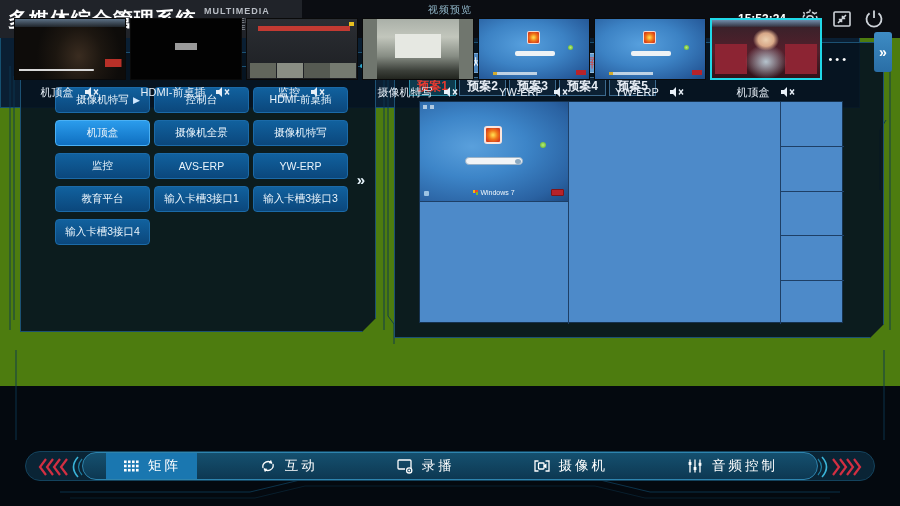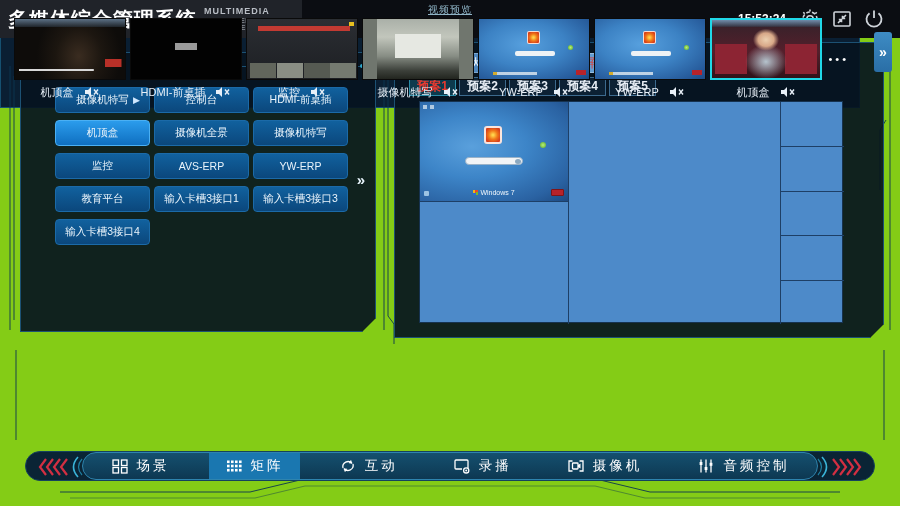--- a/index.html
+++ b/index.html
@@ -1,18 +1,18 @@
 <!DOCTYPE html>
 <html><head>
 <meta charset="utf-8">
 <style>
   * { margin:0; padding:0; box-sizing:border-box; }
   html,body { width:900px; height:506px; background:#04090f; overflow:hidden;
     font-family:"Liberation Sans", sans-serif; }
-  #app { position:relative; width:900px; height:506px; background:#84cc16; }
+  #app { position:relative; width:900px; height:386px; background:#4d7c0f; }
 
   
   .topbar { position:absolute; left:0; top:0; width:900px; height:38px; background:#0b0d12; }
   .title-block { position:absolute; left:0; top:0; width:302px; height:38px; background:#202329;
     display:flex; align-items:center; padding-left:8px; }
   .title-cn { font-size:20px; font-weight:bold; color:#ffffff; letter-spacing:1px; white-space:nowrap; }
   .title-en { margin-left:7px; color:#b8bdc4; line-height:1.1; }
   .title-en .l1 { font-size:9px; font-weight:bold; letter-spacing:1px; }
   .title-en .l2 { font-size:6.5px; letter-spacing:.5px; }
   .clock { position:absolute; right:114px; top:12px; color:#ffffff; font-size:12px; font-weight:bold; }
@@ -76,21 +76,21 @@
     background:#b8232a; border:1px solid #801418; }
   .w7-marks { position:absolute; left:3px; top:3px; width:12px; height:4px;
     background:linear-gradient(90deg,#cfe0ee 0 4px,transparent 4px 7px,#cfe0ee 7px 11px,transparent 0); opacity:.8; }
   .w7-access { position:absolute; left:4px; bottom:5px; width:5px; height:5px; border-radius:1px;
     background:#9cc4e4; }
 
   
   #preview-strip { left:20px; top:338px; width:860px; height:108px; background:#0a1f33;
     border:1px solid #155070; }
   .pv-title { position:absolute; left:0; right:0; top:3px; text-align:center; color:#8fb4c6;
-    font-size:10px; letter-spacing:1px;text-decoration:underline; }
+    font-size:10px; letter-spacing:1px; }
   .pv-row { position:absolute; left:14px; top:18px; display:flex; gap:4px; }
   .pv-cell { width:112px; cursor:pointer; }
   .pv-thumb { position:relative; width:112px; height:62px; background:#000; border:1px solid #0a0a0a; }
   .pv-thumb.selected { border:2px solid #20d8e8; }
   .pv-label { height:24px; display:flex; align-items:center; justify-content:center; gap:10px;
     color:#e8f0f8; font-size:11px; }
   .mute-icon { width:16px; height:12px; cursor:pointer; }
   .pv-next { position:absolute; right:8px; top:32px; width:18px; height:40px; border-radius:3px;
     background:linear-gradient(180deg,#3e8cc4,#2a6ea6); color:#ffffff; font-size:14px; font-weight:bold;
     display:flex; align-items:center; justify-content:center; cursor:pointer; }
@@ -424,29 +424,20 @@
         <path d="M38 3 L44 11 L38 19"></path>
           <path d="M31 3 L37 11 L31 19"></path>
           <path d="M24 3 L30 11 L24 19"></path>
           <path d="M17 3 L23 11 L17 19"></path>
       </g>
       <path d="M6 1 q9 10 0 20" stroke="#3ab4d8" stroke-width="1.6" fill="none"></path>
       <path d="M2 3 q7 8 0 16" stroke="#1f7ea0" stroke-width="1.2" fill="none"></path>
     </svg>
 
     <div class="navbar">
-      <div class="nav-item">
-        <svg viewBox="0 0 18 16" fill="none" stroke="#fff" stroke-width="1.3">
-          <rect x="2" y="2" width="5.5" height="5.5"></rect>
-            <rect x="10.5" y="2" width="5.5" height="5.5"></rect>
-          <rect x="2" y="9.5" width="5.5" height="5.5"></rect>
-            <rect x="10.5" y="9.5" width="5.5" height="5.5"></rect>
-        </svg>
-        <span>场景</span>
-      </div>
       <div class="nav-item active">
         <svg viewBox="0 0 18 16" fill="#fff">
           <g>
             <rect x="2" y="2.5" width="2.6" height="2.6"></rect>
               <rect x="6" y="2.5" width="2.6" height="2.6"></rect>
               <rect x="10" y="2.5" width="2.6" height="2.6"></rect>
               <rect x="14" y="2.5" width="2.6" height="2.6"></rect>
             <rect x="2" y="6.7" width="2.6" height="2.6"></rect>
               <rect x="6" y="6.7" width="2.6" height="2.6"></rect>
               <rect x="10" y="6.7" width="2.6" height="2.6"></rect>

